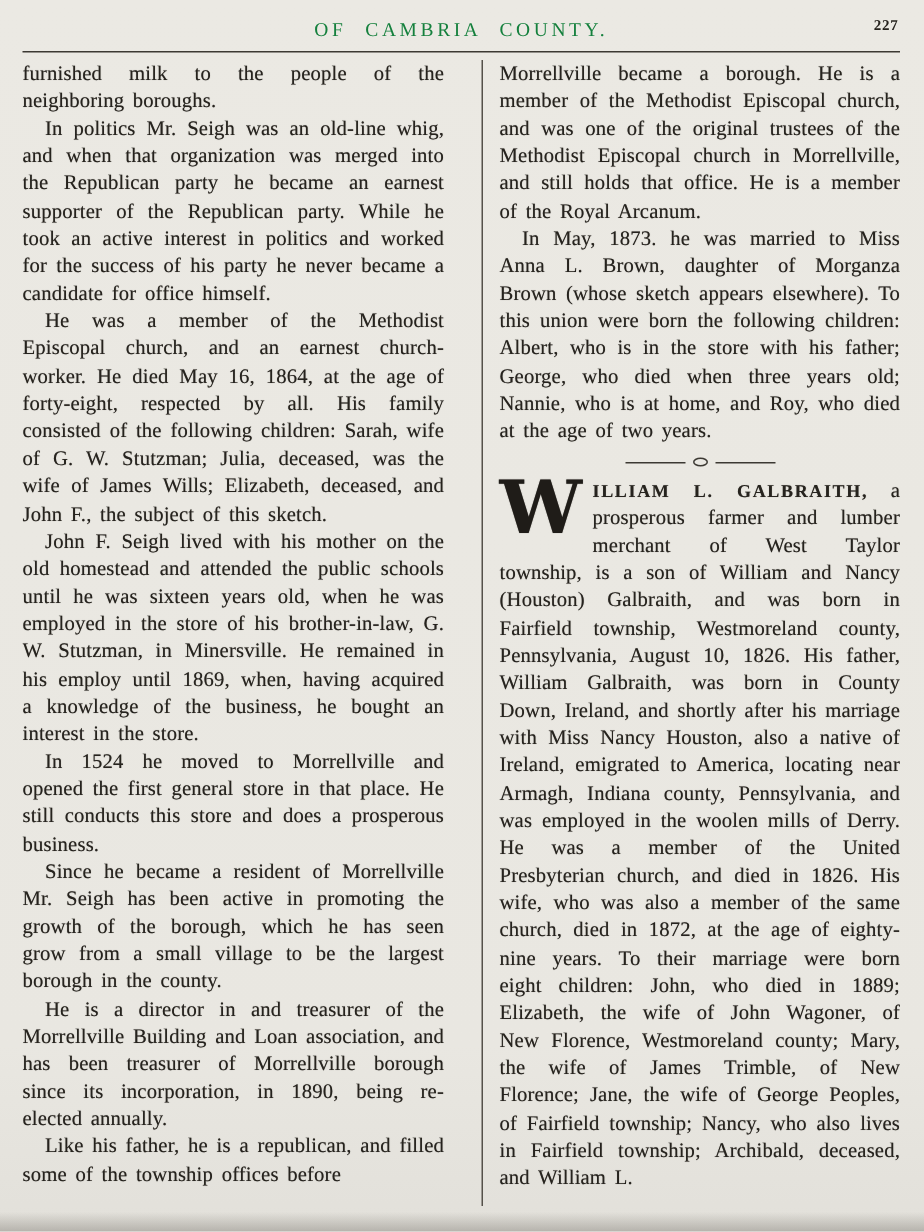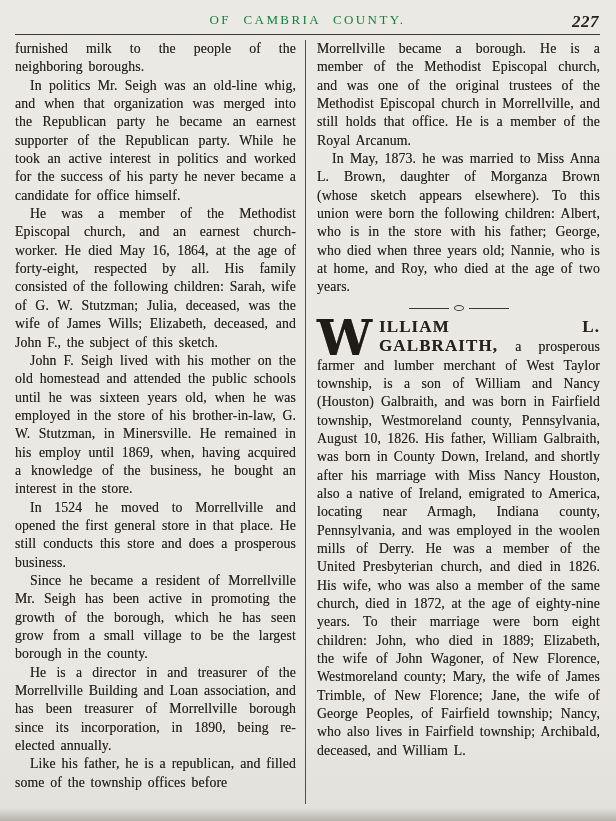--- a/index.html
+++ b/index.html
@@ -30,24 +30,23 @@
     font-size: 13px;
     letter-spacing: 2.4px;
     word-spacing: 7px;
     color: #15803d;
     padding-top: 5px;
   }
   .page-number {
     position: absolute;
     right: 1px;
     top: 5px;
-    font-size: 17px;
+    font-size: 10px;
     font-weight: 600;
     letter-spacing: 0.5px;
-    font-style: italic;
   }
   .rule {
     border: none;
     border-top: 1.7px solid #3c3933;
     margin: 3px 0 0 0;
   }
   .columns {
     display: flex;
     margin-top: 5px;
     height: 764px;
@@ -58,20 +57,21 @@
     box-sizing: border-box;
   }
   .col-left {
     width: 290px;
     padding-right: 9px;
   }
   .col-right {
     flex: 1;
     border-left: 1.2px solid #55514a;
     padding-left: 11px;
+    margin-left: 16px;
   }
   p {
     margin: 0;
     text-align: justify;
     font-size: 13.8px;
     line-height: 18.35px;
     word-spacing: 2.2px;
     letter-spacing: 0.1px;
     text-indent: 15px;
     text-shadow: 0 0 0.5px rgba(38, 35, 30, 0.55);
@@ -108,21 +108,21 @@
     font-weight: bold;
     font-size: 49px;
     line-height: 34px;
     padding: 3px 7px 0 0;
     letter-spacing: 0;
     color: #1f1c18;
     text-shadow: 0 0 0.6px rgba(31, 28, 24, 0.6);
   }
   .section-name {
     font-weight: bold;
-    font-size: 17px;
+    font-size: 12px;
     letter-spacing: 1.1px;
   }
   .scan-shadow {
     position: absolute;
     left: 0;
     right: 0;
     bottom: 0;
     height: 13px;
     background: linear-gradient(to bottom, rgba(160, 156, 148, 0) 0%, rgba(128, 124, 117, 0.45) 100%);
     pointer-events: none;

